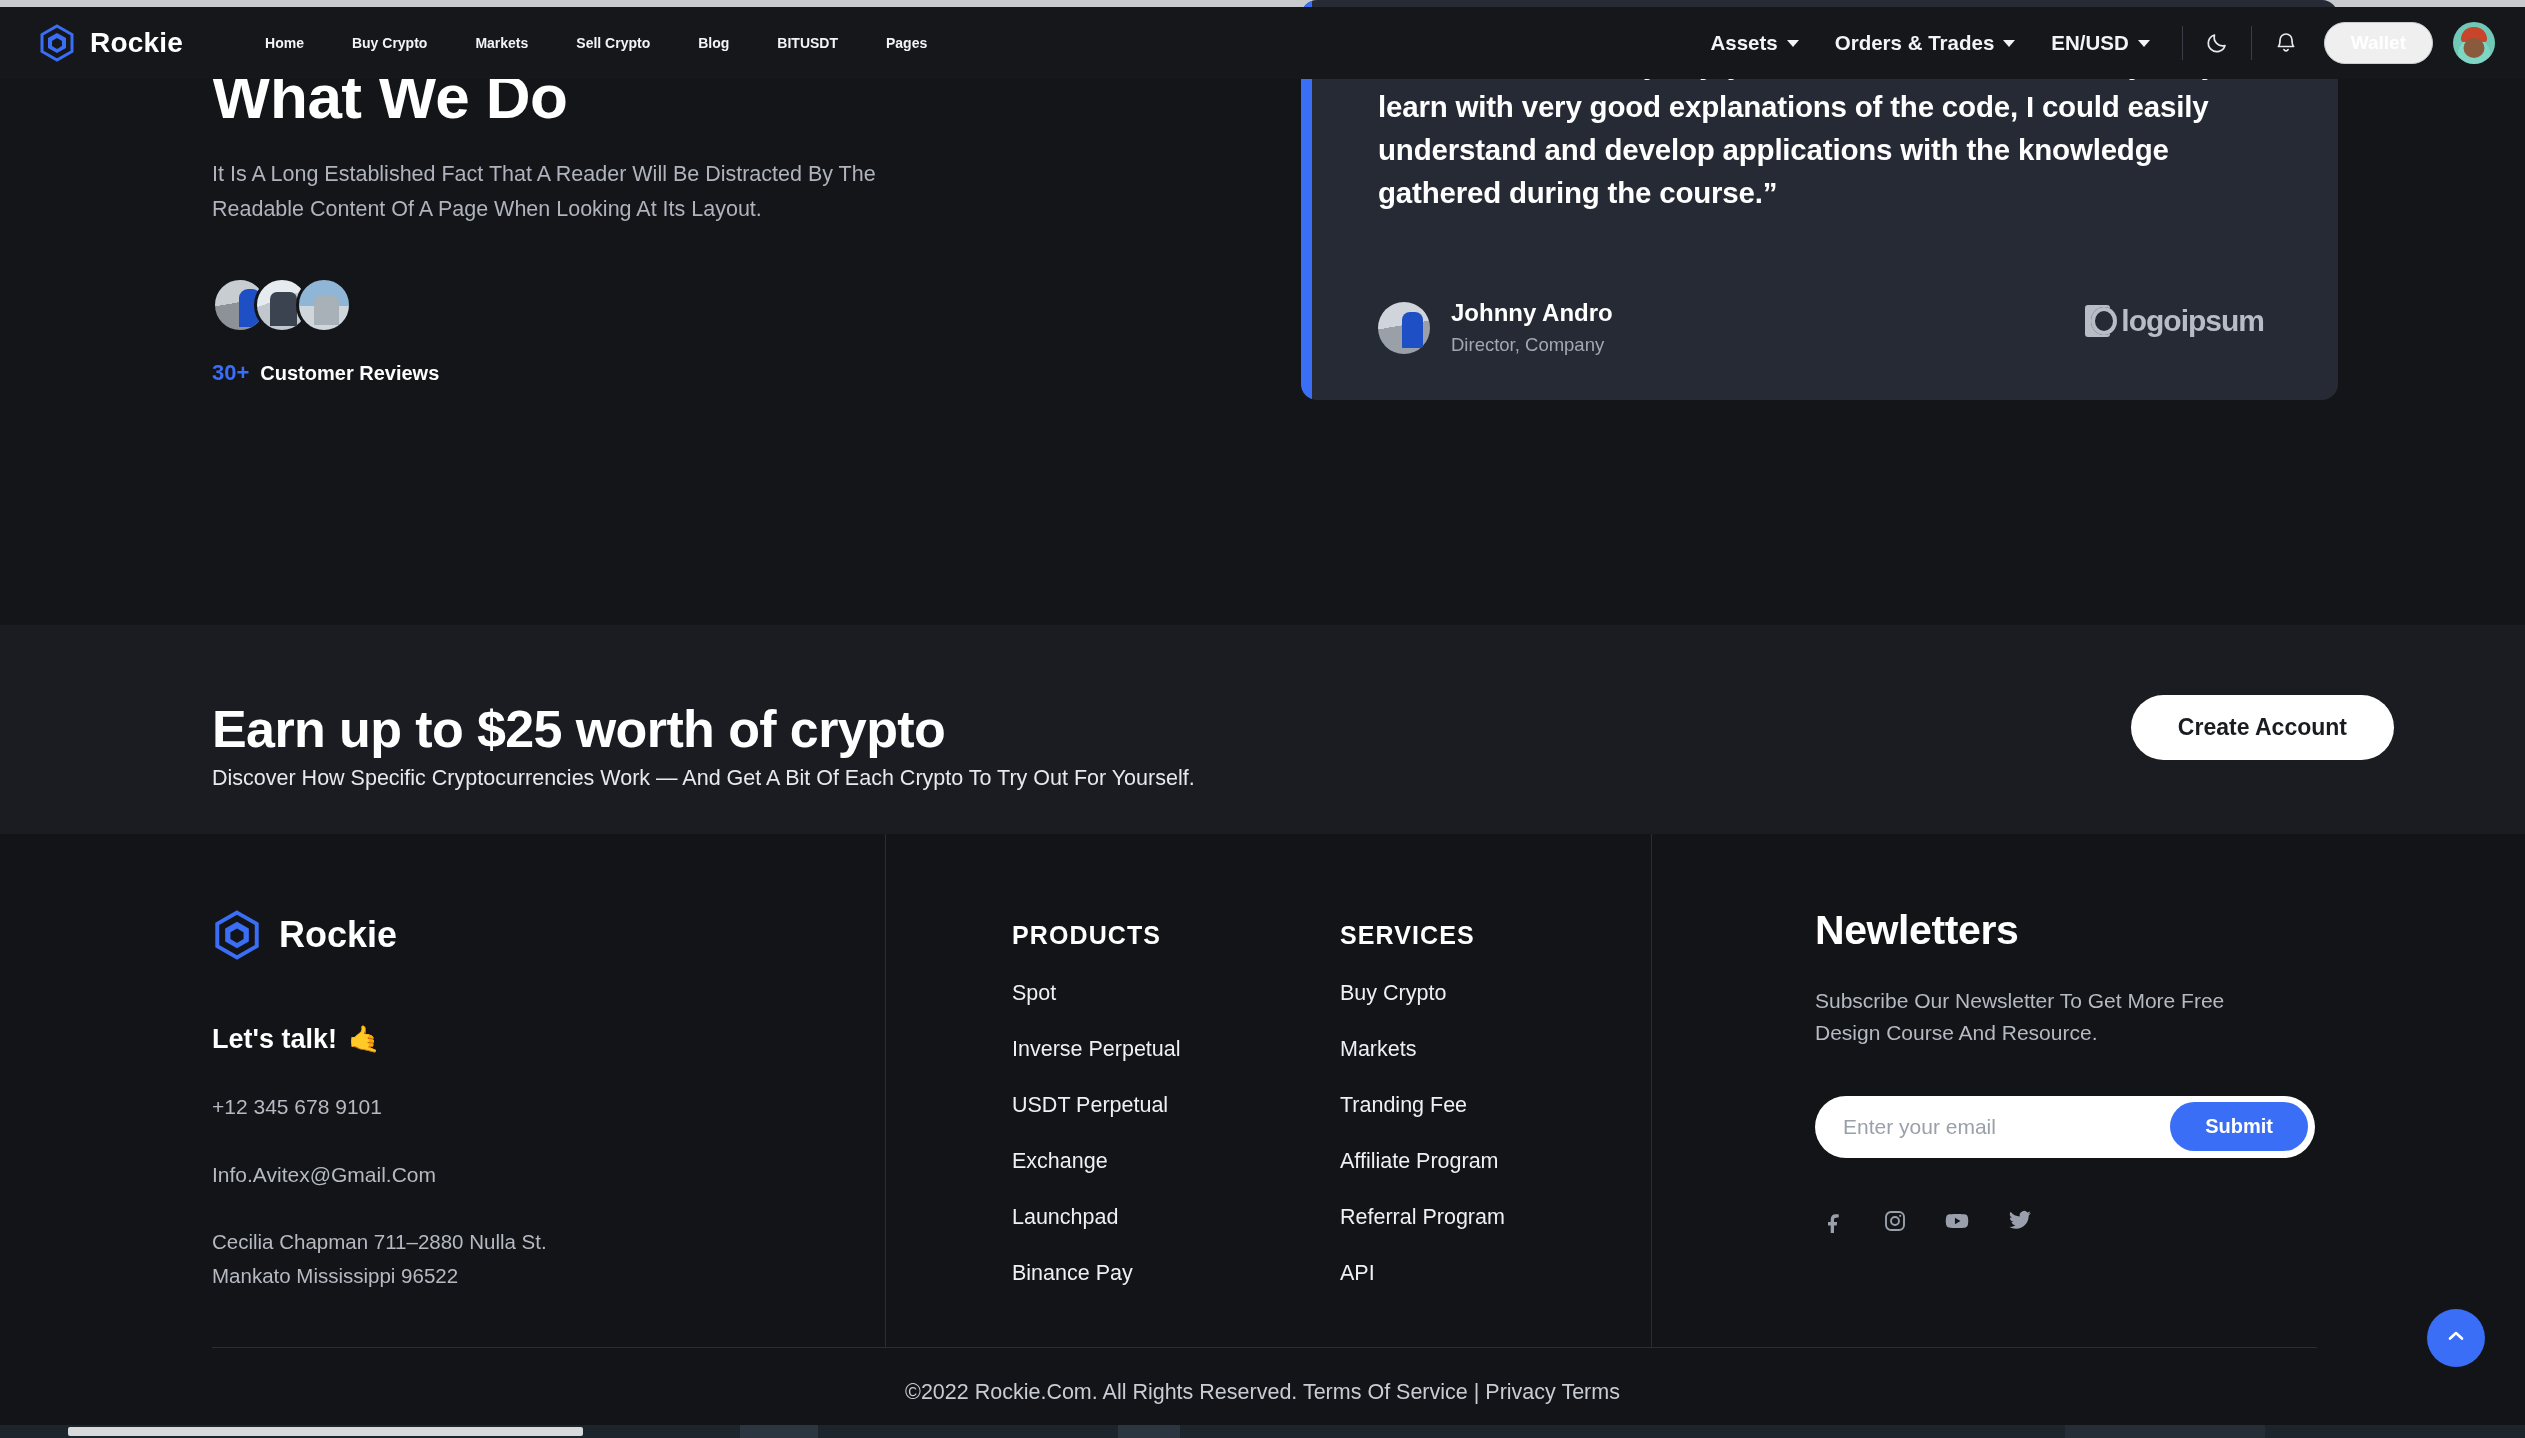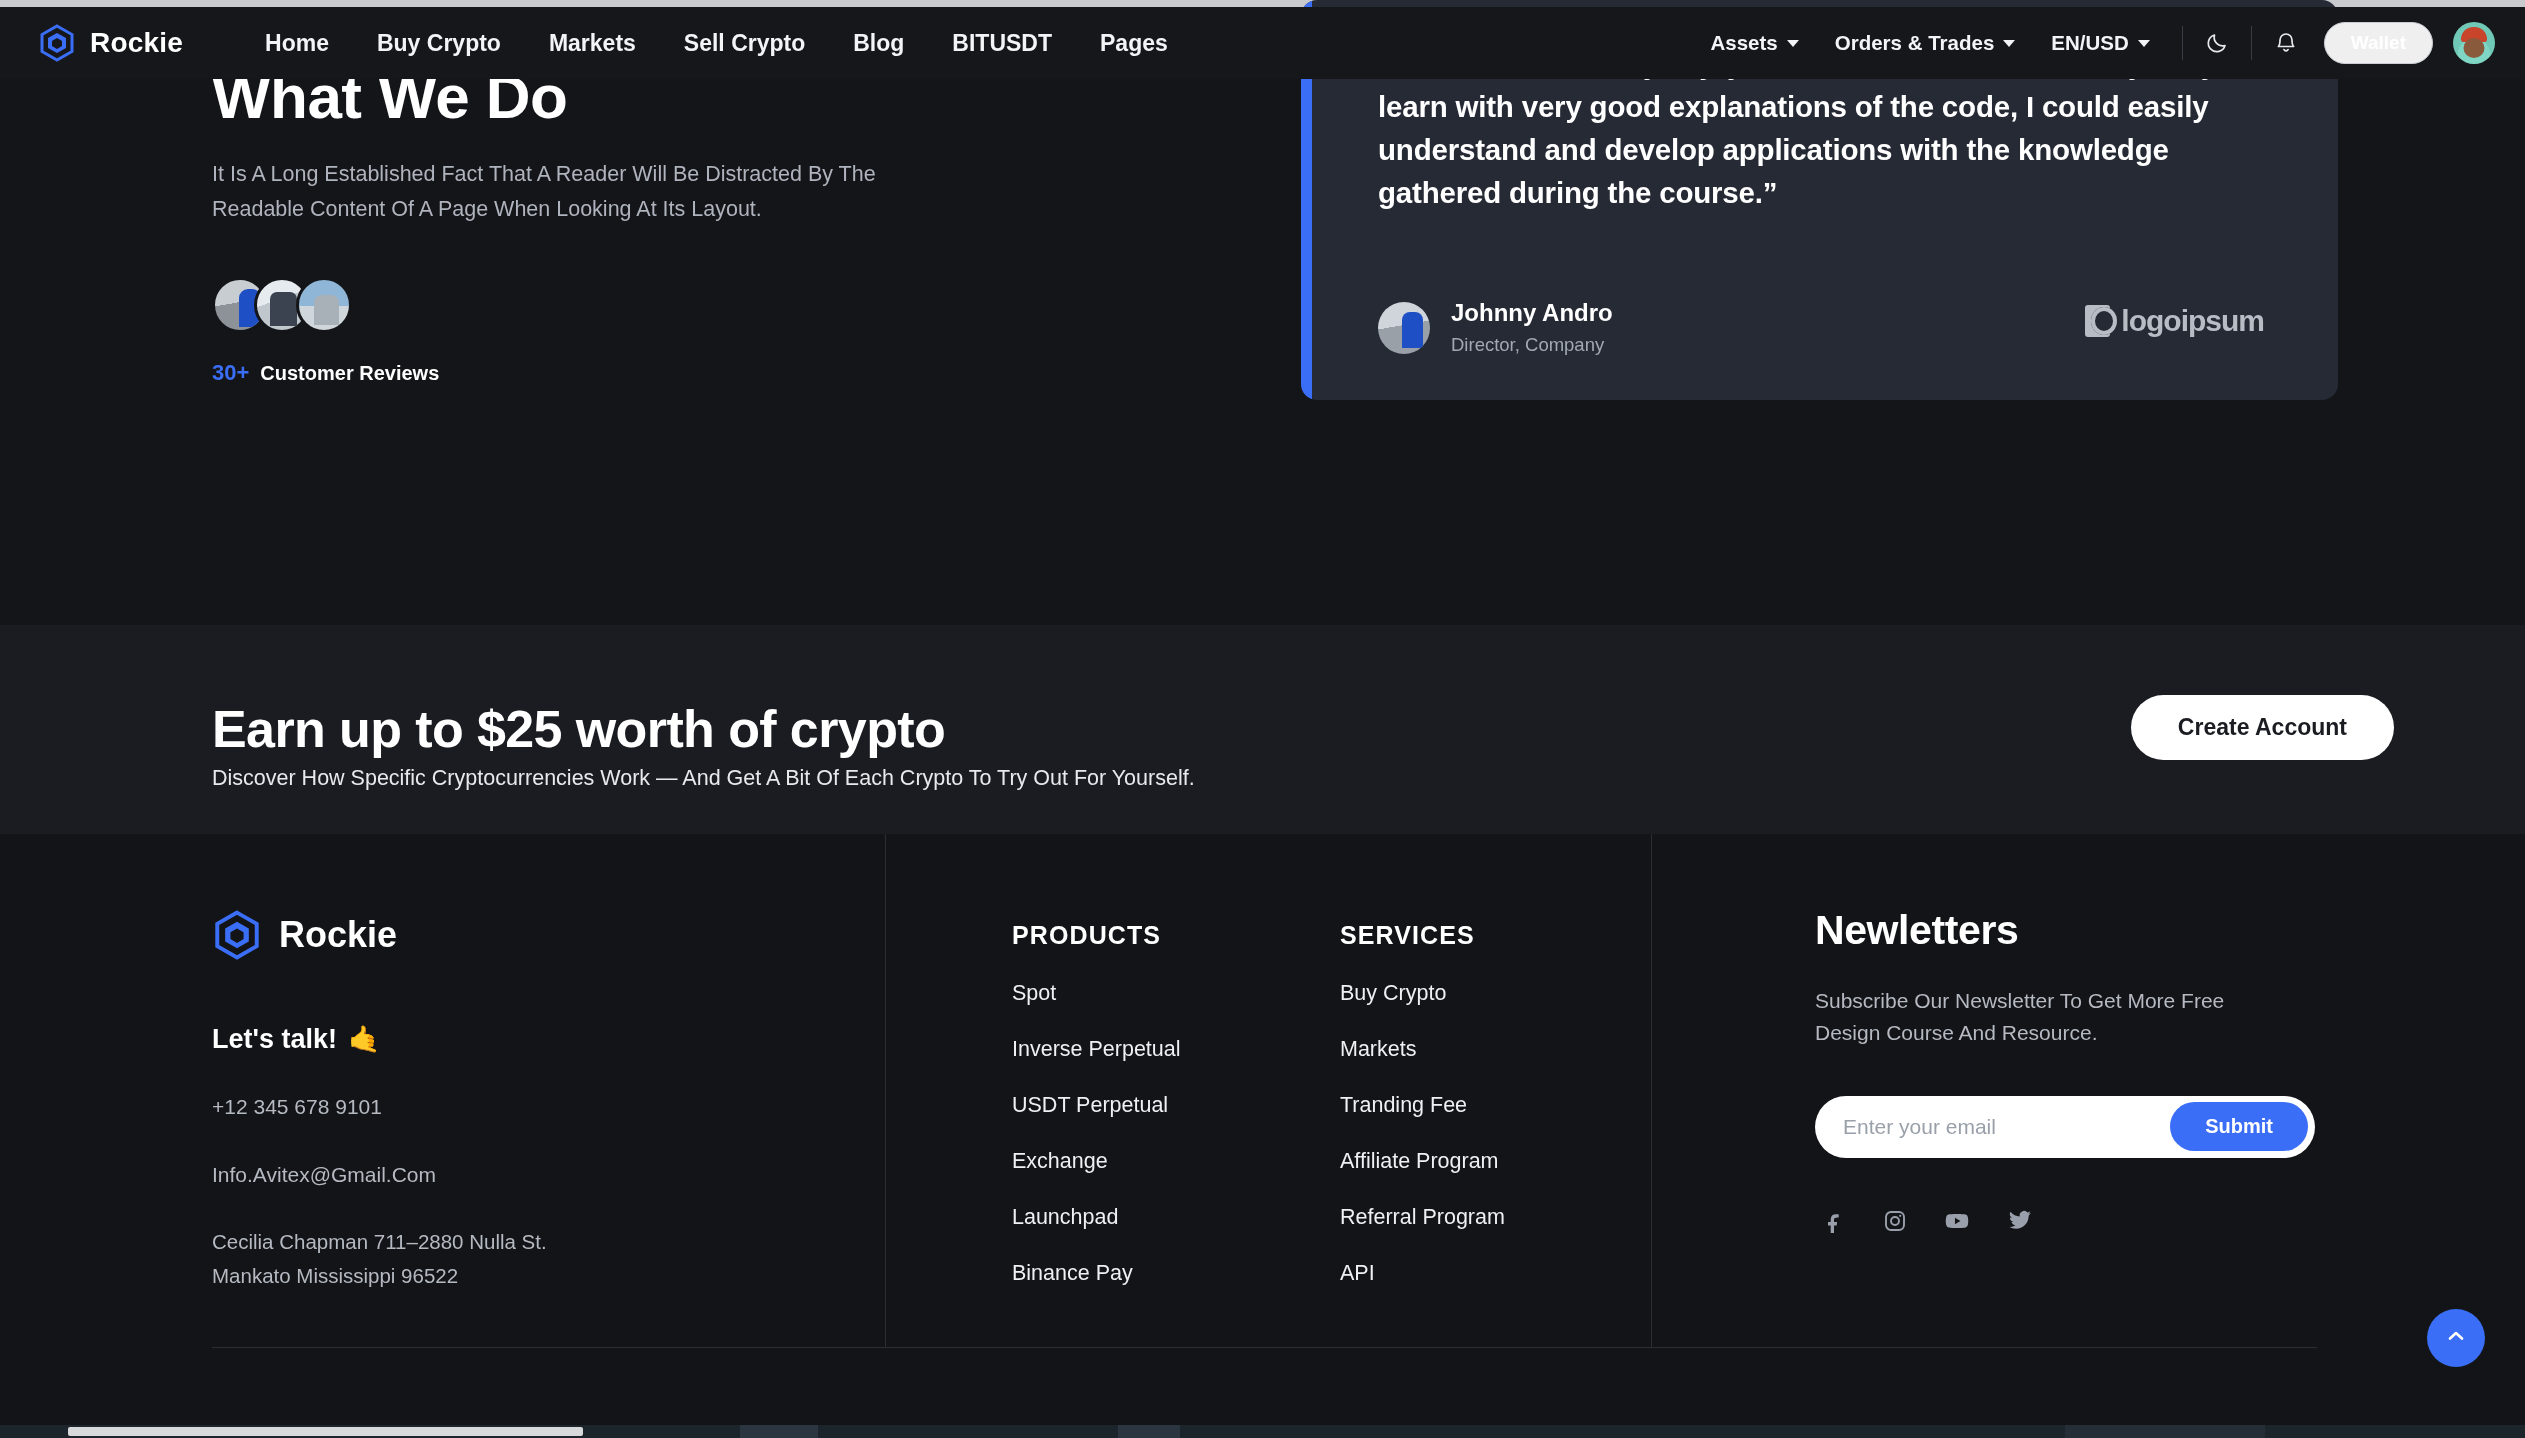--- a/index.html
+++ b/index.html
@@ -35,21 +35,21 @@
     position:absolute; top:7px; left:0; width:2525px; height:72px;
     background:#16171b; display:flex; align-items:center;
     padding: 0 30px 0 38px; z-index: 40;
   }
   .brand { display:flex; align-items:center; gap:14px; margin-right:58px; }
   .brand-mark { width:38px; height:38px; position:relative; }
   .brand-name { color:#fff; font-size:28px; font-weight:700; letter-spacing:.2px; }
 
   .nav-links { display:flex; align-items:center; gap:0; }
   .nav-link {
-    color:#f3f4f6; font-size:23px; font-weight:600;
+    color:#f3f4f6; font-size:14px; font-weight:600;
     padding: 8px 24px; cursor:pointer; white-space:nowrap;
   }
   .nav-right { margin-left:auto; display:flex; align-items:center; gap:0; }
   .nav-drop {
     color:#f3f4f6; font-size:20.5px; font-weight:600;
     padding: 8px 18px; cursor:pointer; display:flex; align-items:center; gap:9px;
     white-space:nowrap;
   }
   .caret {
     width:0;height:0;border-left:6.5px solid transparent;border-right:6.5px solid transparent;
@@ -398,20 +398,23 @@
           </svg>
         </span>
         <span class="soc">
           <svg width="25" height="25" viewBox="0 0 24 24" fill="#9aa0ab">
             <path d="M23 4.9a8.6 8.6 0 0 1-2.5.7 4.3 4.3 0 0 0 1.9-2.4 8.6 8.6 0 0 1-2.7 1.1 4.3 4.3 0 0 0-7.4 3.9A12.2 12.2 0 0 1 3.4 3.7a4.3 4.3 0 0 0 1.3 5.7A4.2 4.2 0 0 1 2.8 9v.05a4.3 4.3 0 0 0 3.4 4.2 4.3 4.3 0 0 1-1.9.07 4.3 4.3 0 0 0 4 3 8.6 8.6 0 0 1-5.3 1.8A8.8 8.8 0 0 1 2 18a12.1 12.1 0 0 0 6.6 1.9c7.9 0 12.2-6.5 12.2-12.2v-.55A8.7 8.7 0 0 0 23 4.9Z"></path>
           </svg>
         </span>
       </div>
     </div>
 
+    <div class="copyright">
+      <span>©2022 Rockie.Com. All Rights Reserved. </span><a>Terms Of Service</a><span> | </span><a>Privacy Terms</a>
+    </div>
 
     <div class="totop">
       <span>
         <svg width="24" height="24" viewBox="0 0 24 24" fill="none">
           <path d="M6 14.5 12 9l6 5.5" stroke="#fff" stroke-width="2.6" stroke-linecap="round" stroke-linejoin="round"></path>
         </svg>
       </span>
     </div>
   </div>
 

